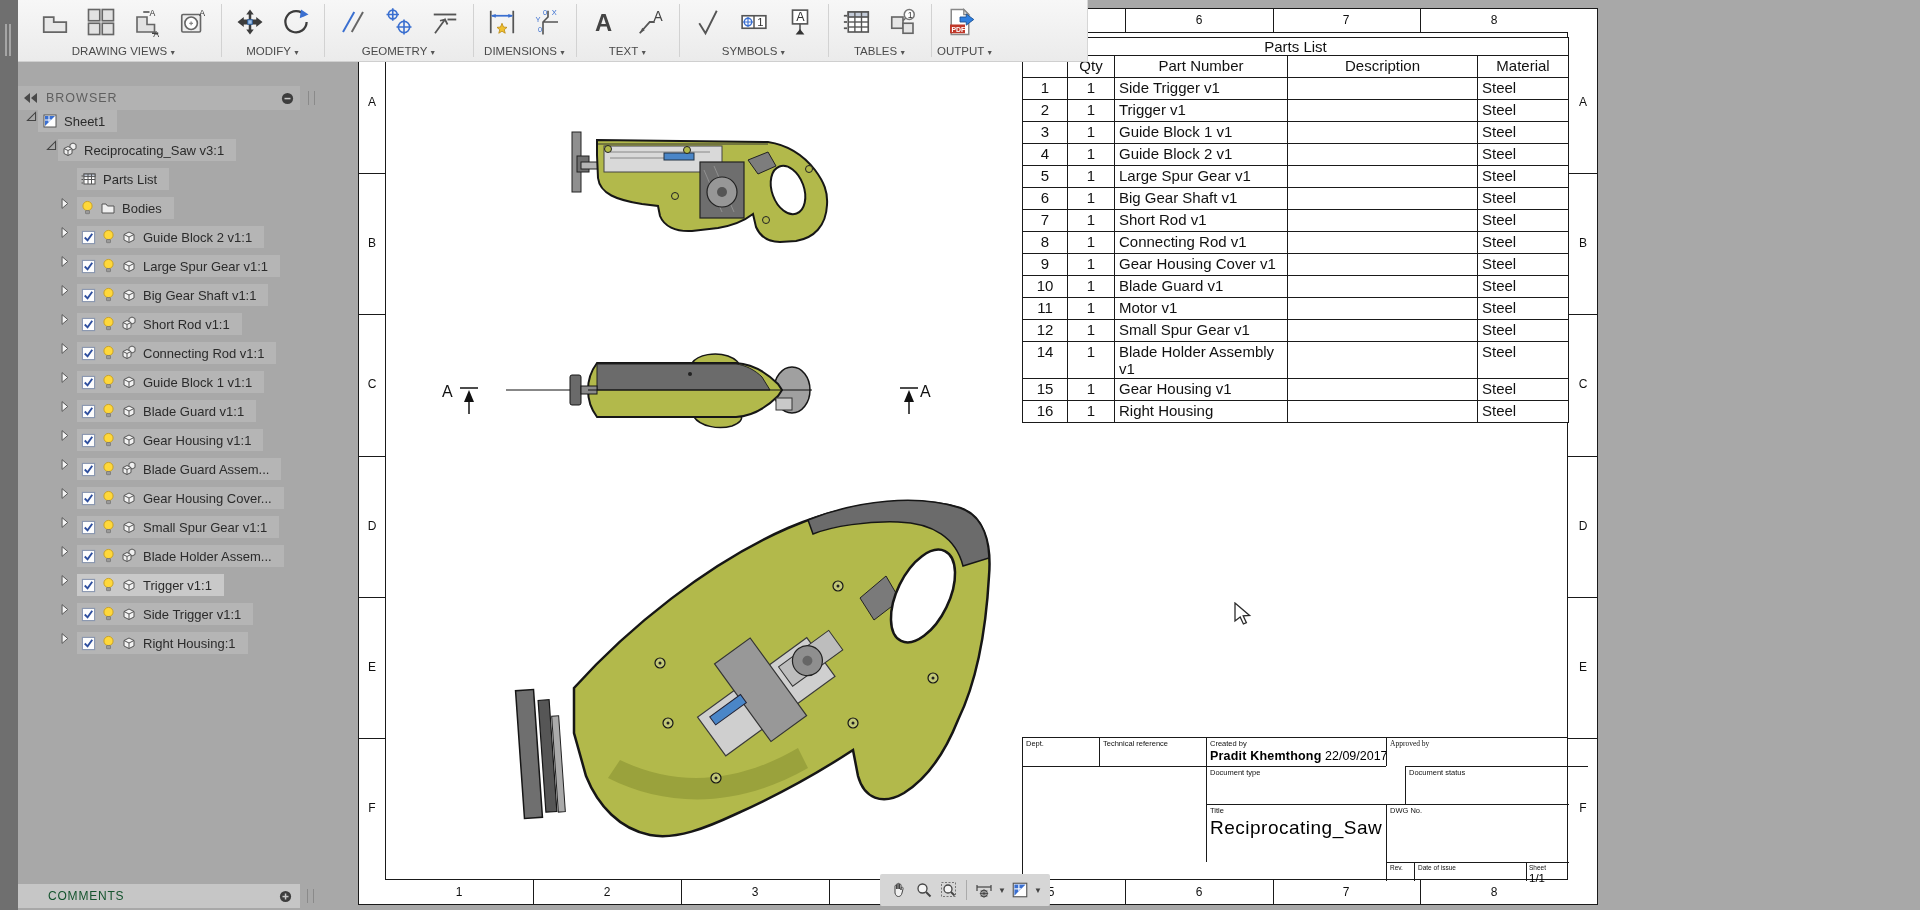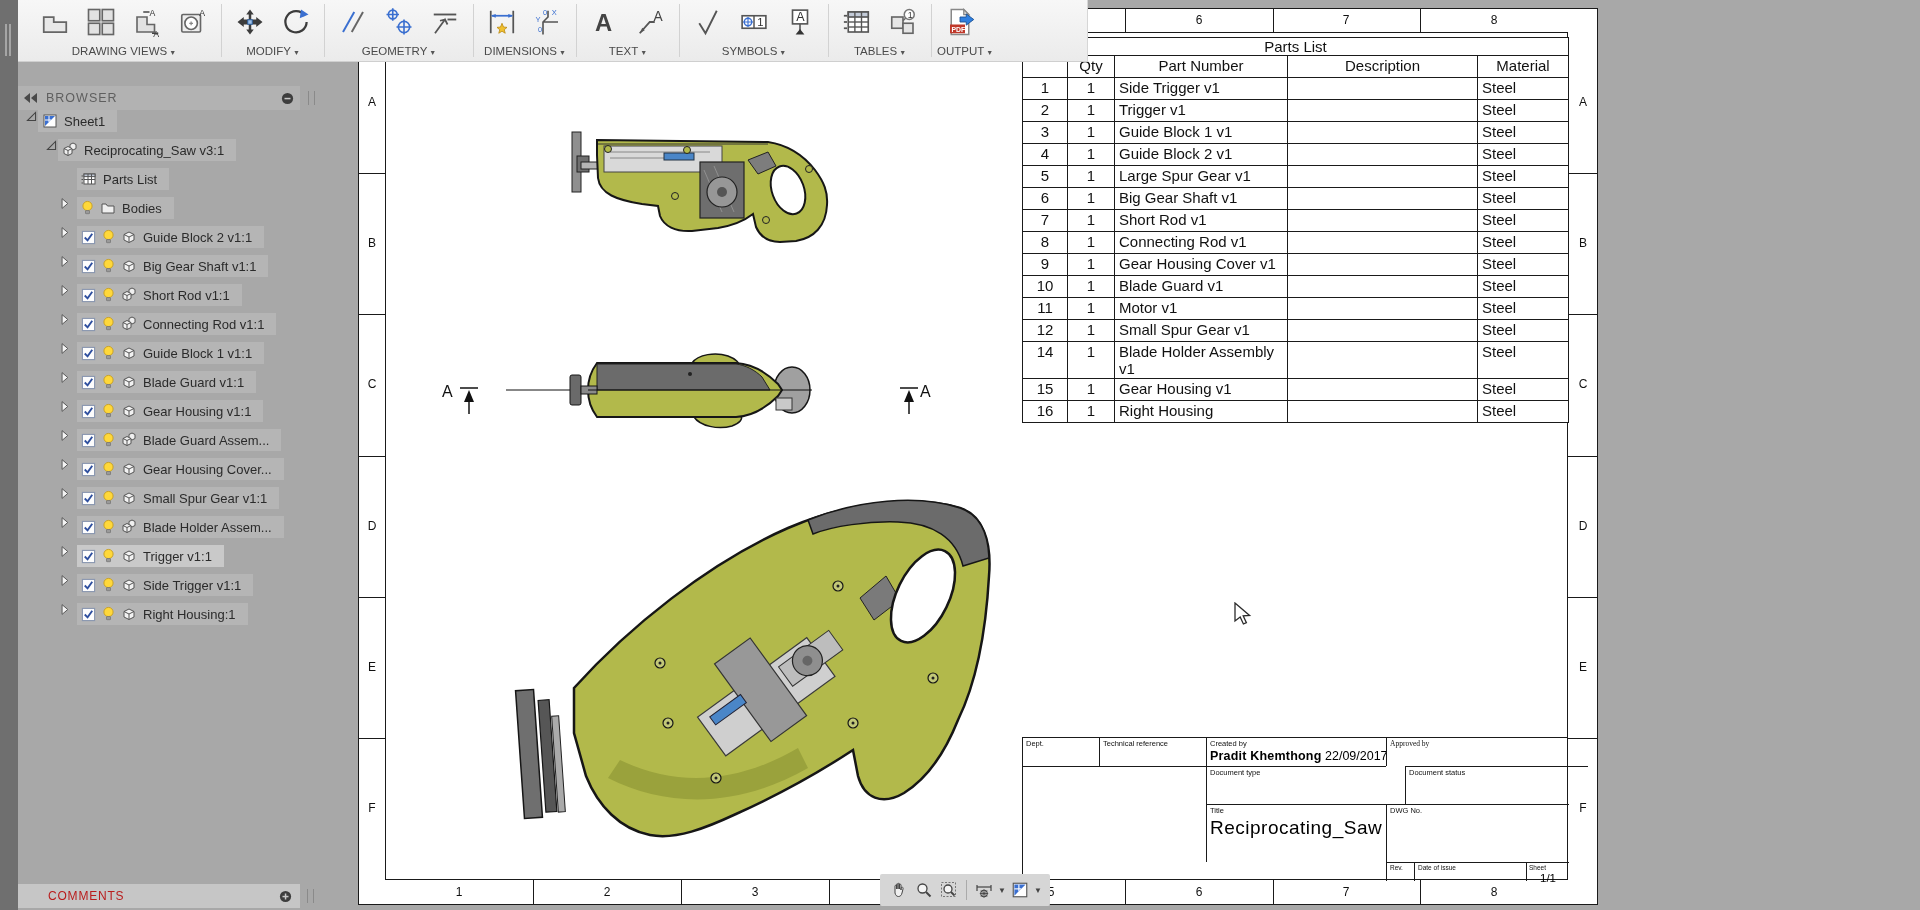--- a/index.html
+++ b/index.html
@@ -30,21 +30,21 @@
   #parts-table td.title-cell { text-align:center; height:18px; padding:0; line-height:17px; }
   #parts-table td.hdr { text-align:center; height:22px; }
 
   
   #title-block { position:absolute; left:664px; top:729px; width:546px; height:143px; border:1.2px solid #1a1a1a; background:#fff; }
   .tb-cell { position:absolute; border-left:1.2px solid #1a1a1a; border-top:1.2px solid #1a1a1a; padding:1px 3px; overflow:visible; }
   .tb-lbl { font-size:7.5px; color:#111; display:block; }
   .tb-created-val { font-size:12.5px; color:#000; white-space:nowrap; margin-top:1px; }
   .tb-created-val b { font-weight:bold; letter-spacing:.2px; }
   .tb-title-val { font-size:19px; letter-spacing:.5px; color:#000; white-space:nowrap; margin-top:2px; }
-  .tb-sheet-val { font-size:11.5px; text-align:center; margin-top:1px; }
+  .tb-sheet-val { font-size:11.5px; text-align:left; margin-top:1px; }
 
   
   #toolbar { position:absolute; left:18px; top:0; width:1070px; height:62px; z-index:30;
              background:linear-gradient(#f7f7f7,#ebebeb); border-bottom:1px solid #cfcfcf; border-right:1px solid #d6d6d6;
              display:flex; align-items:stretch; padding-left:14px; }
   .tb-group { display:flex; flex-direction:column; justify-content:flex-start; }
   .tb-icons { display:flex; align-items:center; height:44px; }
   .tb-btn { width:46px; height:42px; border:none; background:transparent; display:flex; align-items:center; justify-content:center; cursor:pointer; }
   .tb-btn svg { width:30px; height:30px; }
   .tb-label { text-align:center; font-size:11.5px; color:#4a4a4a; height:16px; line-height:14px; cursor:pointer; white-space:nowrap; }
@@ -62,21 +62,21 @@
   .chip { height:22px; display:flex; align-items:center; background:#b5b5b5; padding:0 12px 0 4px; gap:6px; cursor:pointer; }
   .chip.hl { background:#c9c9c9; }
   .chip .lbl { font-size:13px; color:#2b2b2b; white-space:nowrap; }
   .bi { width:16px; height:16px; flex:none; }
   .bi.sm { width:15px; height:15px; }
   .bi.bulb { width:13px; height:16px; }
 
   
   #comments { position:absolute; left:18px; top:884px; width:282px; height:24px; background:#c6c6c6; z-index:20;
               display:flex; align-items:center; padding:0 8px 0 30px; position:absolute; }
-  #comments .lbl { font-size:12px; color:#b91c1c; letter-spacing:.8px; flex:1; }
+  #comments .lbl { font-size:12px; color:#14532d; letter-spacing:.8px; flex:1; }
 
   
   #navbar { position:absolute; left:880px; top:874px; width:170px; height:32px; background:#d6d6d6; z-index:25;
             display:flex; align-items:center; padding:0 8px; gap:3px; border-radius:2px; }
   .nav-btn { width:22px; height:22px; border:none; background:transparent; display:flex; align-items:center; justify-content:center; cursor:pointer; }
   .nav-btn svg { width:18px; height:18px; }
   .nav-sep { width:1px; height:20px; background:#aaaaaa; margin:0 3px; }
   .nav-caret { font-size:8px; color:#444; cursor:pointer; }
 
   #cursor { position:absolute; left:1234px; top:602px; z-index:50; }
@@ -755,20 +755,39 @@
           <svg class="bi bulb" viewBox="0 0 13 16">
               <use href="#sym-bulb"></use>
             </svg>
           <svg class="bi comp-icon">
               <use href="#sym-cube"></use>
             </svg>
           <span class="lbl comp-label">Guide Block 2 v1:1</span>
         </div>
       </div>
 
+      <div class="brow">
+        <span style="width:40px"></span>
+        <svg class="tri">
+            <use href="#sym-tri-open"></use>
+          </svg>
+        <span style="width:6px"></span>
+        <div class="chip">
+          <svg class="bi sm">
+              <use href="#sym-check"></use>
+            </svg>
+          <svg class="bi bulb" viewBox="0 0 13 16">
+              <use href="#sym-bulb"></use>
+            </svg>
+          <svg class="bi comp-icon">
+              <use href="#sym-cube"></use>
+            </svg>
+          <span class="lbl comp-label">Large Spur Gear v1:1</span>
+        </div>
+      </div>
 
       <div class="brow">
         <span style="width:40px"></span>
         <svg class="tri">
             <use href="#sym-tri-open"></use>
           </svg>
         <span style="width:6px"></span>
         <div class="chip">
           <svg class="bi sm">
               <use href="#sym-check"></use>

